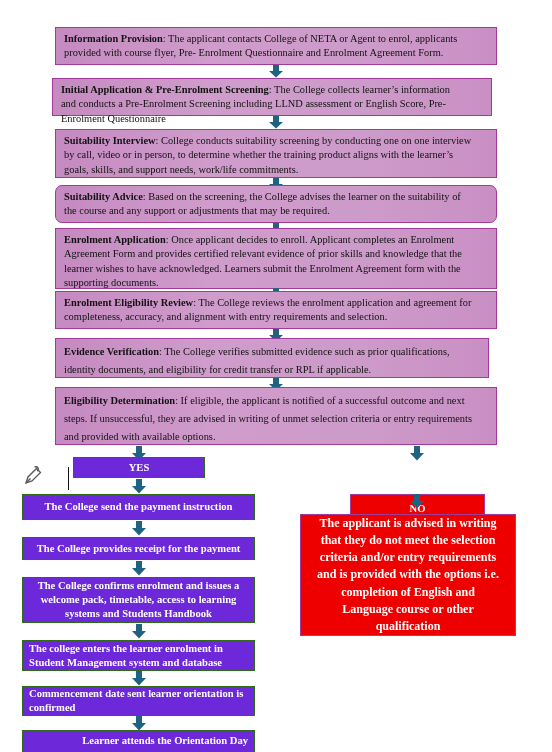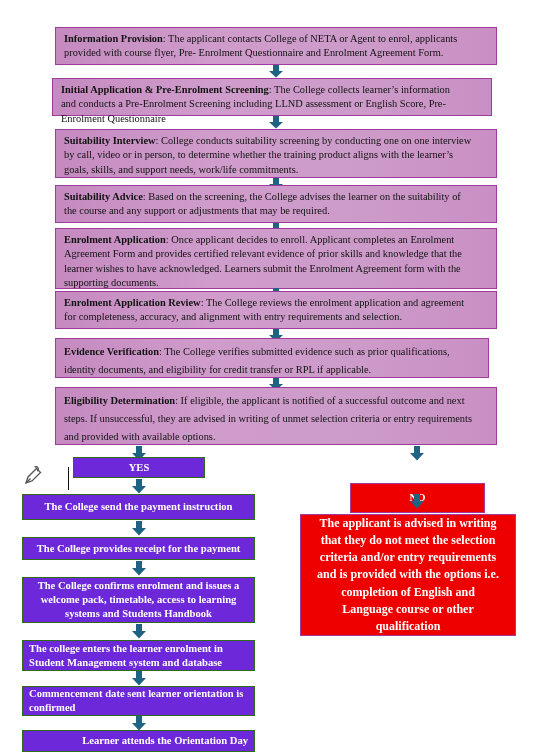--- a/index.html
+++ b/index.html
@@ -97,42 +97,42 @@
   <div class="node purple" style="left:55px;top:129px;width:442px;height:49px;">
     <span style="font-weight:bold;">Suitability Interview</span><span>: College conducts suitability screening by conducting one on one interview by call, video or in person, to determine whether the training product aligns with the learner’s goals, skills, and support needs, work/life commitments.</span>
   </div>
 
   <div class="arrow" style="left:268px;top:178px;">
     <svg width="16" height="13" viewBox="0 0 16 13">
         <polygon points="5,0 11,0 11,6 15,6 8,12.5 1,6 5,6" fill="#1f6383"></polygon>
       </svg>
   </div>
 
-  <div class="node purple" style="left:55px;top:185px;width:442px;height:38px;">
+  <div class="node purple" style="left:55px;top:185px;width:442px;height:38px;border-radius:7px;">
     <span style="font-weight:bold;">Suitability Advice</span><span>: Based on the screening, the College advises the learner on the suitability of the course and any support or adjustments that may be required.</span>
   </div>
 
   <div class="arrow" style="left:268px;top:223px;">
     <svg width="16" height="13" viewBox="0 0 16 13">
         <polygon points="5,0 11,0 11,6 15,6 8,12.5 1,6 5,6" fill="#1f6383"></polygon>
       </svg>
   </div>
 
   <div class="node purple" style="left:55px;top:228px;width:442px;height:61px;">
     <span style="font-weight:bold;">Enrolment Application</span><span>: Once applicant decides to enroll.  Applicant completes an Enrolment Agreement Form and provides certified relevant evidence of prior skills and knowledge that the learner wishes to have acknowledged. Learners submit the Enrolment Agreement form with the supporting documents.</span>
   </div>
 
   <div class="arrow" style="left:268px;top:288px;">
     <svg width="16" height="13" viewBox="0 0 16 13">
         <polygon points="5,0 11,0 11,6 15,6 8,12.5 1,6 5,6" fill="#1f6383"></polygon>
       </svg>
   </div>
 
   <div class="node purple" style="left:55px;top:291px;width:442px;height:38px;">
-    <span style="font-weight:bold;">Enrolment Application Review</span><span>: The College reviews the enrolment application and agreement for completeness, accuracy, and alignment with entry requirements and selection.</span>
+    <span style="font-weight:bold;">Enrolment Eligibility Review</span><span>: The College reviews the enrolment application and agreement for completeness, accuracy, and alignment with entry requirements and selection.</span>
   </div>
 
   <div class="arrow" style="left:268px;top:329px;">
     <svg width="16" height="13" viewBox="0 0 16 13">
         <polygon points="5,0 11,0 11,6 15,6 8,12.5 1,6 5,6" fill="#1f6383"></polygon>
       </svg>
   </div>
 
   <div class="node purple" style="left:55px;top:338px;width:434px;height:40px;line-height:1.75;">
     <span style="font-weight:bold;">Evidence Verification</span><span>: The College verifies submitted evidence such as prior qualifications, identity documents, and eligibility for credit transfer or RPL if applicable.</span>
@@ -156,21 +156,21 @@
   <div class="arrow" style="left:409px;top:446px;">
     <svg width="16" height="15" viewBox="0 0 16 15">
         <polygon points="5,0 11,0 11,7 15,7 8,14.5 1,7 5,7" fill="#1f6383"></polygon>
       </svg>
   </div>
 
   <div class="node green center" style="left:73px;top:457px;width:132px;height:21px;">
     <span>YES</span>
   </div>
 
-  <div class="node red" style="left:350px;top:483px;width:135px;height:30px;">
+  <div class="node red" style="left:350px;top:494px;width:135px;height:30px;">
     <span>NO</span>
   </div>
 
   <span class="pen-icon" style="left:22px;top:466px;">
     <svg width="20" height="22" viewBox="0 0 20 22">
       <g stroke="#5b5b5b" stroke-width="1.4" fill="none">
         <path d="M14.5 2.5 L6 11 L4 17 L10 15 L18.5 6.5 Z"></path>
         <path d="M4 17 L8.5 12.5"></path>
         <path d="M12.5 1 q2.5 -1 3.5 1 q1 2 -1 2.8"></path>
       </g>

